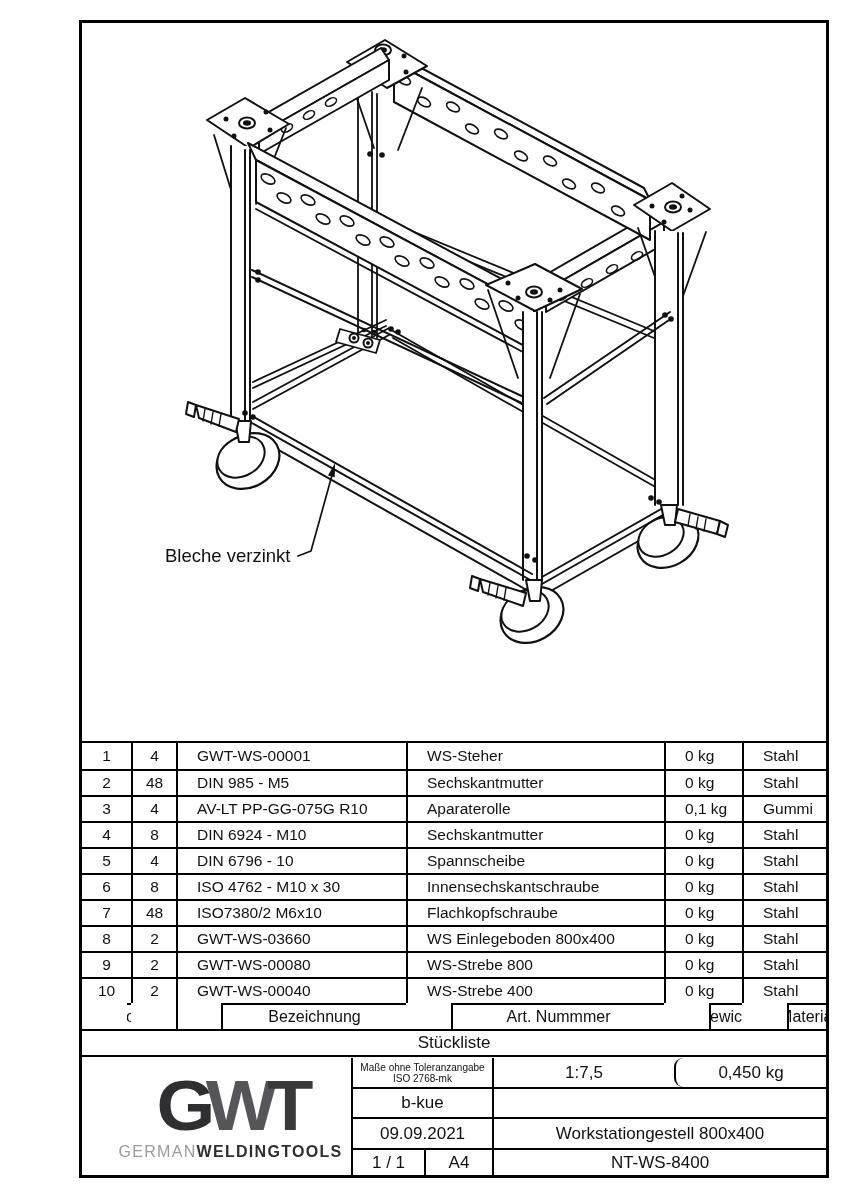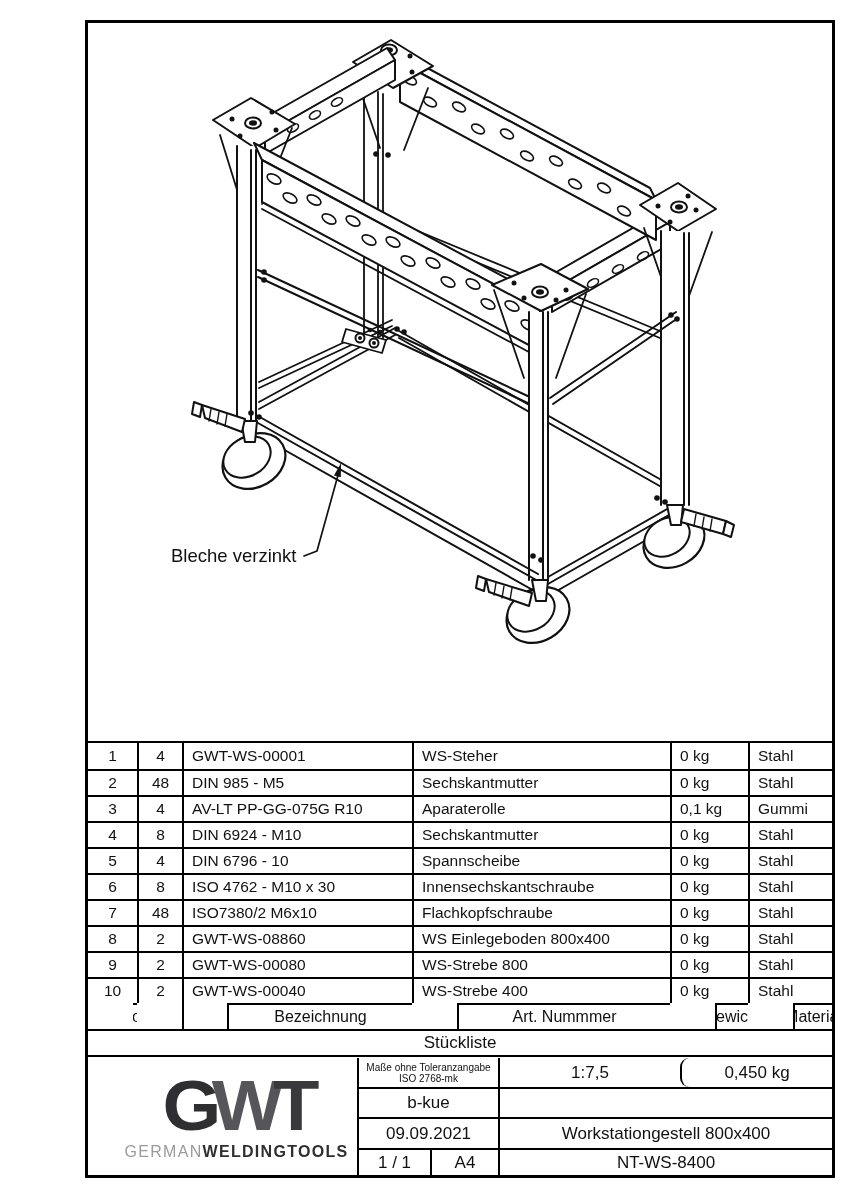--- a/index.html
+++ b/index.html
@@ -1,29 +1,29 @@
 <!DOCTYPE html>
 <html><head>
 <meta charset="utf-8">
 <style>
   html,body{margin:0;padding:0;background:#fff;}
   body{width:847px;height:1199px;position:relative;font-family:"Liberation Sans",sans-serif;color:#111;}
-  .sheet{position:absolute;left:85px;top:20px;width:750px;height:1158px;border:3px solid #000;box-sizing:border-box;background:#fff;}
+  .sheet{position:absolute;left:79px;top:20px;width:750px;height:1158px;border:3px solid #000;box-sizing:border-box;background:#fff;}
   .drawing-area{position:absolute;left:0;top:0;width:744px;height:715px;}
 
   
   .parts{position:absolute;left:0;right:0;top:718px;display:grid;
          grid-template-columns:49px 45px 230px 258px 78px auto;
          grid-auto-rows:26px;border-top:2.5px solid #000;border-bottom:2.5px solid #000;}
   .cell{border-left:2px solid #000;border-top:2px solid #000;display:flex;align-items:center;
         font-size:15.5px;white-space:nowrap;overflow:hidden;box-sizing:border-box;}
   .parts .cell:nth-child(-n+6){border-top:none;}
   .cell.c0{border-left:none;}
   .c0,.c1{justify-content:center;}
-  .c2,.c3,.c4,.c5{padding-left:8px;}
+  .c2,.c3,.c4,.c5{padding-left:19px;}
   .hc{justify-content:center;padding-left:0;font-size:16px;margin-left:45px;}
   .foot{grid-column:1/-1;justify-content:center;border-left:none;font-size:17px;}
 
   
   .tblock{position:absolute;left:0;right:0;top:1035px;bottom:0;display:grid;
           grid-template-columns:241px 73px 68px 182px auto;
           grid-template-rows:29px 30px 31px auto;padding-left:28px;}
   .tc{border-left:2px solid #000;border-top:2px solid #000;display:flex;align-items:center;justify-content:center;
       font-size:17px;white-space:nowrap;overflow:hidden;}
   .tc.r1{border-top:none;}
@@ -299,21 +299,21 @@
       <div class="cell c4">0 kg</div>
       <div class="cell c5">Stahl</div>
       <div class="cell c0">7</div>
       <div class="cell c1">48</div>
       <div class="cell c2">ISO7380/2 M6x10</div>
       <div class="cell c3">Flachkopfschraube</div>
       <div class="cell c4">0 kg</div>
       <div class="cell c5">Stahl</div>
       <div class="cell c0">8</div>
       <div class="cell c1">2</div>
-      <div class="cell c2">GWT-WS-08860</div>
+      <div class="cell c2">GWT-WS-03660</div>
       <div class="cell c3">WS Einlegeboden 800x400</div>
       <div class="cell c4">0 kg</div>
       <div class="cell c5">Stahl</div>
       <div class="cell c0">9</div>
       <div class="cell c1">2</div>
       <div class="cell c2">GWT-WS-00080</div>
       <div class="cell c3">WS-Strebe 800</div>
       <div class="cell c4">0 kg</div>
       <div class="cell c5">Stahl</div>
       <div class="cell c0">10</div>

